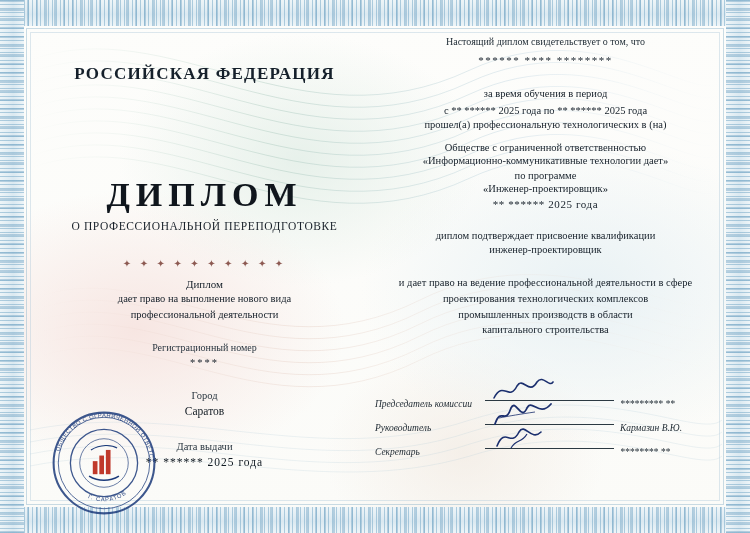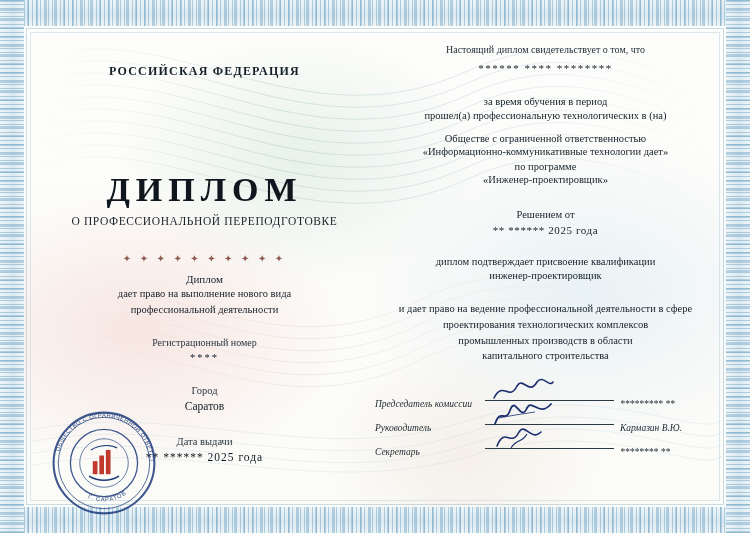--- a/index.html
+++ b/index.html
@@ -77,27 +77,27 @@
   .col-left {
     width: 50%;
     position: relative;
     text-align: center;
     padding-top: 16px;
   }
   .col-right {
     width: 50%;
     position: relative;
     text-align: center;
-    padding-top: 10px;
+    padding-top: 2px;
   }
 
   .federation {
     font-family: "Liberation Serif", serif;
     font-weight: bold;
-    font-size: 12px;
+    font-size: 17px;
     letter-spacing: 1.2px;
     color: #15202b;
     margin-top: 14px;
   }
 
   .diploma-title {
     font-family: "Liberation Serif", serif;
     font-weight: bold;
     font-size: 34px;
     letter-spacing: 6px;
@@ -384,28 +384,28 @@
 
       <div class="date-label">Дата выдачи</div>
       <div class="date-value">** ****** 2025 года</div>
     </div>
 
     <div class="col-right">
       <div class="r-intro">Настоящий диплом свидетельствует о том, что</div>
       <div class="r-name">****** **** ********</div>
 
       <div class="r-period-head">за время обучения в период</div>
+      <div class="r-period">с ** ****** 2025 года по ** ****** 2025 года</div>
       <div class="r-retrain">прошел(а) профессиональную технологических в (на)</div>
 
       <div class="r-org1">Обществе с ограниченной ответственностью</div>
       <div class="r-org2">«Информационно-коммуникативные технологии дает»</div>
       <div class="r-prog-label">по программе</div>
       <div class="r-prog">«Инженер-проектировщик»</div>
 
-      <div class="r-decision">Решением от</div>
       <div class="r-decision-date">** ****** 2025 года</div>
 
       <div class="r-qual-line">диплом подтверждает присвоение квалификации</div>
       <div class="r-qual-name">инженер-проектировщик</div>
 
       <div class="r-scope">
         <div>и дает право на ведение профессиональной деятельности в сфере</div>
         <div>проектирования технологических комплексов</div>
         <div>промышленных производств в области</div>
         <div>капитального строительства</div>

